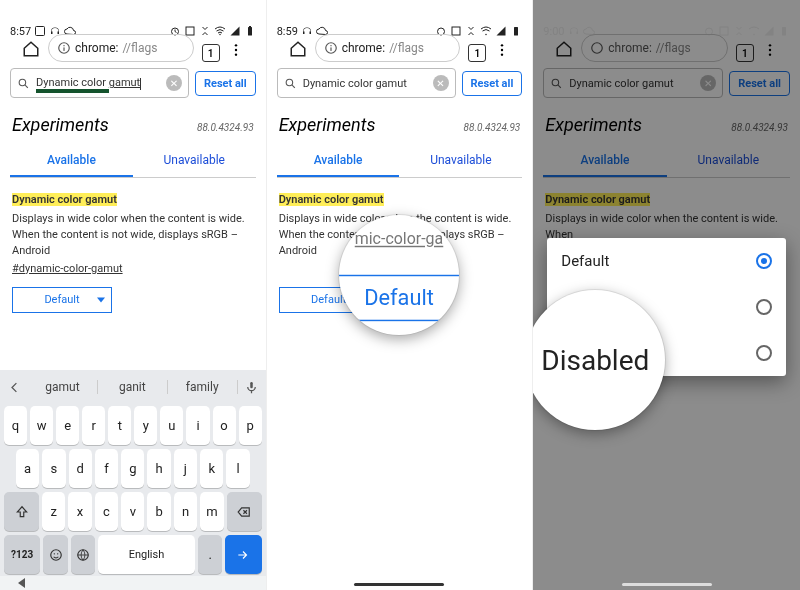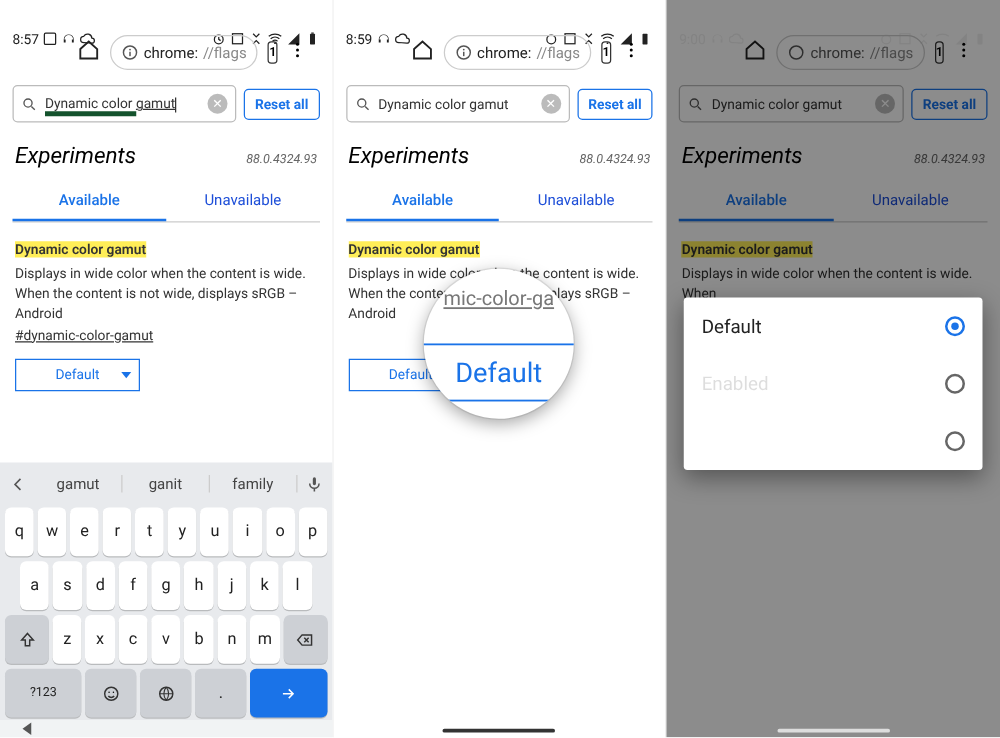--- a/index.html
+++ b/index.html
@@ -8,21 +8,21 @@
   .phone { width: 266.66px; height: 590px; background: #fff; position: relative; border-right: 1px solid #eee; overflow: hidden; }
   .phone:last-child { border-right: none; }
   .dimmed::before { content:""; position:absolute; inset:0; background:rgba(0,0,0,.45); z-index:5; pointer-events:none; }
 
   
   .status { height: 22px; display:flex; justify-content:space-between; align-items:center; padding:0 10px; font-size:11px; color:#222; }
   .status .icons { display:flex; gap:3px; align-items:center; fill:#222;margin-top:40px; }
   .status svg { width:12px; height:12px; }
 
   
-  .urlrow { height: 40px; display:flex; align-items:center; gap:8px; padding:0 22px;margin-left:40px; }
+  .urlrow { height: 40px; display:flex; align-items:flex-end; gap:8px; padding:0 22px; }
   .urlrow .home svg { width:18px; height:18px; }
   .urlbox { flex:1; height:28px; border:1px solid #ccc; border-radius:14px; display:flex; align-items:center; gap:4px; padding:0 8px; font-size:12px; color:#555; }
   .urlbox svg { width:14px; height:14px; fill:#555;}
   .tabcount { width:18px;height:18px;border:1.5px solid #333;border-radius:3px;display:flex;align-items:center;justify-content:center;font-size:10px;font-weight:600;}
   .menu3 svg{width:16px;height:16px;}
 
   
   .flagsearch { display:flex; align-items:center; gap:6px; padding:6px 10px; }
   .searchbox { flex:1; height:30px; border:1px solid #bbb; border-radius:4px; display:flex; align-items:center; padding:0 6px; gap:6px; font-size:11px; color:#333; }
   .searchbox svg { width:13px; height:13px; fill:#555; }
@@ -51,21 +51,21 @@
   
   .kbd { position:absolute; bottom:0; left:0; right:0; background:#e8eaed; height:220px; display:flex; flex-direction:column; }
   .suggest { height:34px; display:flex; align-items:center; font-size:12px; color:#444; }
   .suggest .sitem { flex:1; text-align:center; border-right:1px solid #ccc; padding:0 4px; overflow:hidden; }
   .suggest .sitem:last-of-type { border-right:none; }
   .suggest .side { width:28px; display:flex; align-items:center; justify-content:center; }
   .suggest svg{width:15px;height:15px;fill:#555;}
   .krow { flex:1; display:flex; gap:3px; padding:2px 4px; }
   .key { flex:1; background:#fff; border-radius:5px; box-shadow:0 1px 0 rgba(0,0,0,.2); display:flex; align-items:center; justify-content:center; font-size:13px; color:#222; }
   .key.fn { background:#cdd0d5; }
-  .key.wide { flex:1.5; }
+  .key.wide { flex:1.5;font-weight:bold; }
   .key.enter { background:#1a73e8; color:#fff; flex:1.5;}
   .key.space { flex:4; font-size:11px;}
   .navbar { height:14px; display:flex; align-items:center; justify-content:flex-start; padding:0 18px; background:#f1f3f4;}
   .navbar .tri{ width:0;height:0;border-top:5px solid transparent;border-bottom:5px solid transparent;border-right:7px solid #555;}
 
   
   .lens { position:absolute; border-radius:50%; background:#fff; box-shadow:0 0 0 1px rgba(0,0,0,.08), 0 4px 14px rgba(0,0,0,.35); display:flex; align-items:center; justify-content:center; overflow:hidden; z-index:20; }
   .lens .big { transform:scale(1.45); transform-origin:center; font-size:15px; color:#1a73e8; text-align:center; }
   .lens .biglabel { font-size:28px; color:#222; }
 
@@ -246,20 +246,21 @@
               <circle cx="15" cy="10" r="1"></circle>
               <path d="M8 15a5 5 0 008 0" fill="none" stroke="#333" stroke-width="2"></path>
             </svg>
           </div>
       <div class="key fn">
             <svg width="14" height="14" viewBox="0 0 24 24">
               <circle cx="12" cy="12" r="9" fill="none" stroke="#333" stroke-width="2"></circle>
               <path d="M3 12h18M12 3a14 14 0 010 18M12 3a14 14 0 000 18" fill="none" stroke="#333" stroke-width="1.5"></path>
             </svg>
           </div>
+      <div class="key space">English</div>
       <div class="key fn">.</div>
       <div class="key enter">
             <svg width="16" height="14" viewBox="0 0 24 24">
               <path d="M4 12h14M12 6l6 6-6 6" fill="none" stroke="#fff" stroke-width="2"></path>
             </svg>
           </div>
     </div>
     <div class="navbar">
           <div class="tri"></div>
         </div>
@@ -441,16 +442,19 @@
     <div class="popt">
       <span style="opacity:.15">Enabled</span>
       <span class="radio"></span>
     </div>
     <div class="popt">
       <span style="visibility:hidden">Disabled</span>
       <span class="radio"></span>
     </div>
   </div>
 
+  <div class="lens" style="width:140px;height:140px;left:-8px;top:290px;">
+    <div class="biglabel">Disabled</div>
+  </div>
   <div class="homebar"></div>
 </div>
 
 </div>
 
 </body></html>

